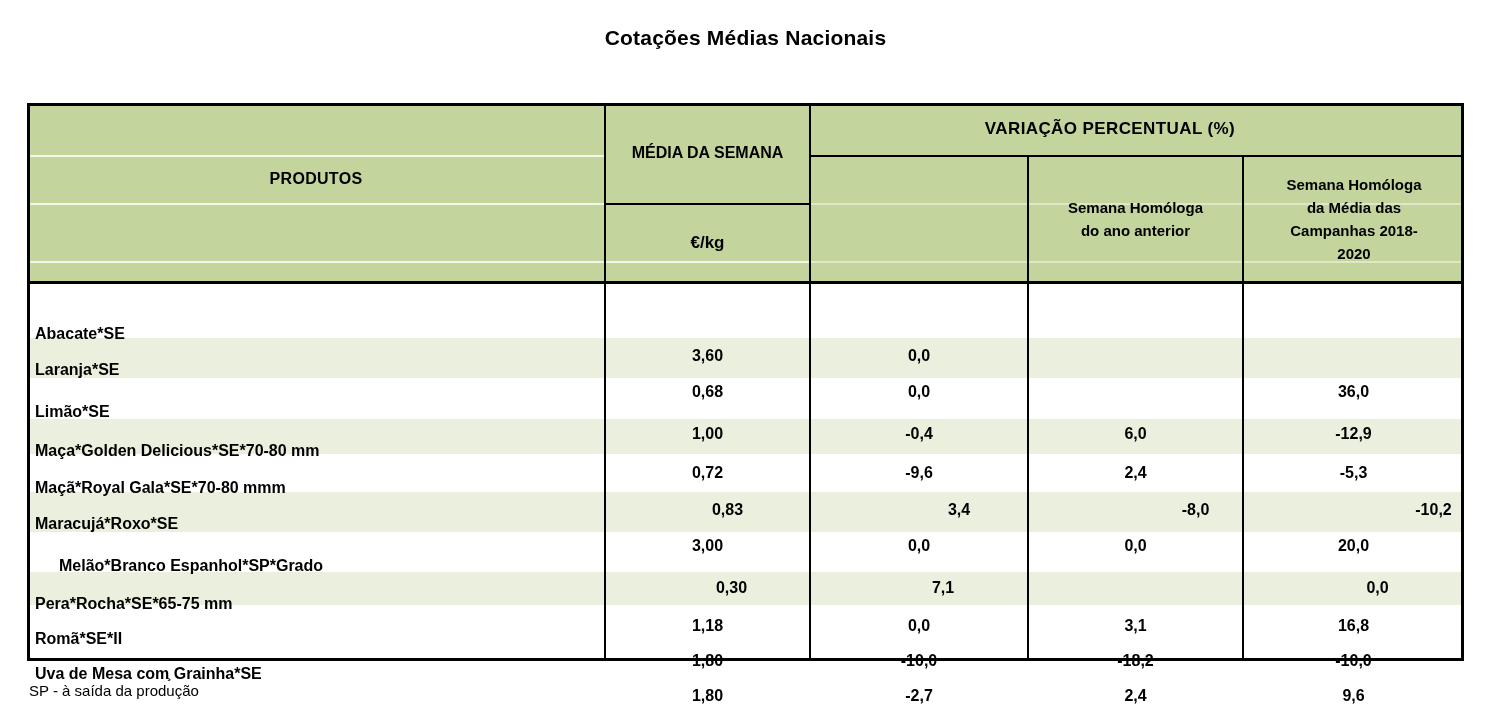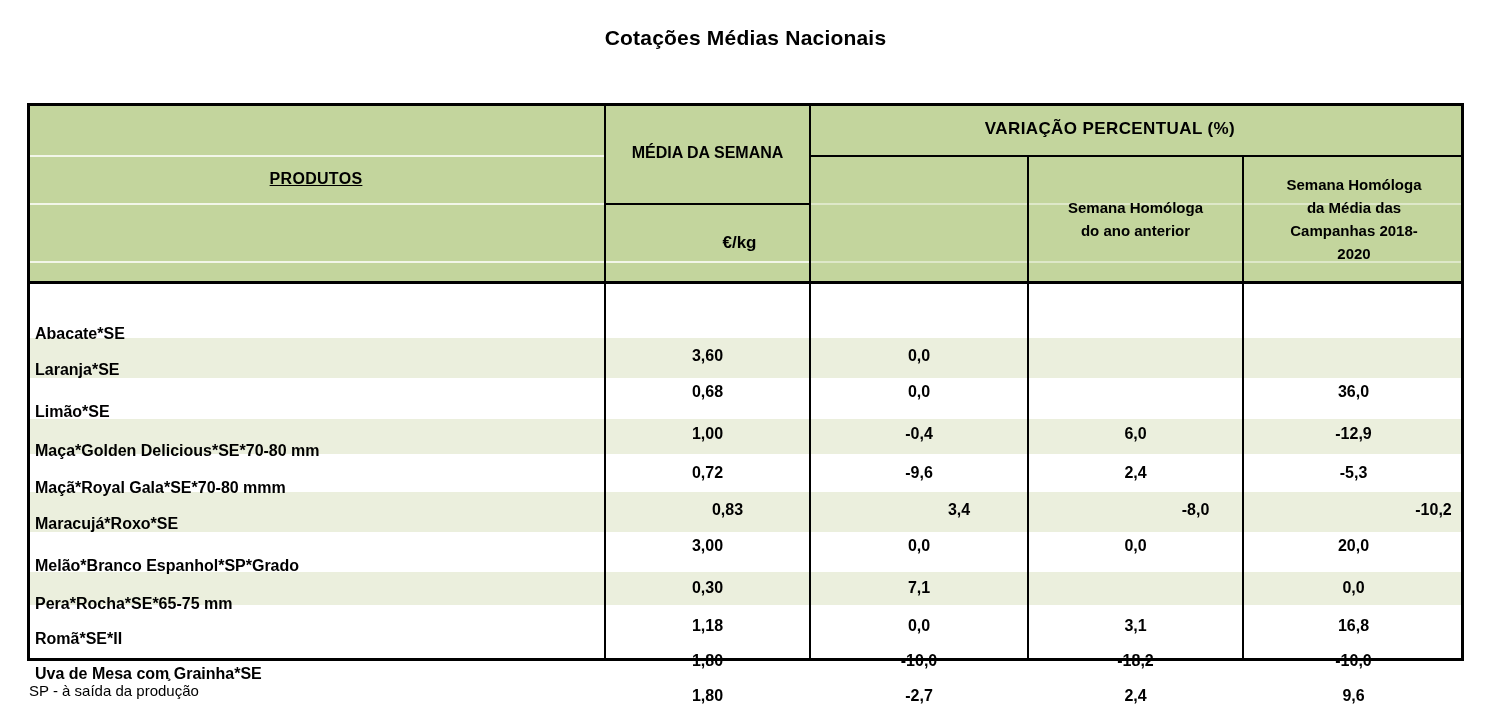--- a/index.html
+++ b/index.html
@@ -19,21 +19,21 @@
   .wline.strong { background:rgba(255,255,255,.78); }
   .wline.faint  { background:rgba(255,255,255,.45); }
 
   .bseg  { position:absolute; background:#000; z-index:3; }
   .vline { position:absolute; width:2px; background:#000; z-index:3; }
 
   .hcell {
     position:absolute; display:flex; align-items:center; justify-content:center;
     text-align:center; font-weight:bold; z-index:4; box-sizing:border-box;
   }
-  .hcell.produtos { font-size:16px; letter-spacing:.3px; padding-bottom:26px;text-decoration:underline; }
+  .hcell.produtos { font-size:16px; letter-spacing:.3px; padding-bottom:26px; }
   .hcell.media    { font-size:16px; }
   .hcell.unit     { font-size:17px; }
   .hcell.variacao { font-size:17px; letter-spacing:.4px; }
   .hcell.sub      { font-size:15px; line-height:23px; white-space:pre-line; }
 
   .rows { position:absolute; left:0; top:199px; width:1437px; z-index:2; }
   .row {
     display:grid; grid-template-columns:578px 205px 218px 215px 221px;
     align-items:center; box-sizing:border-box; background:#fff;
   }
@@ -60,21 +60,21 @@
     <div class="header-bg"></div>
 
     <div class="wline strong" style="left:3px;   top:52px;  width:574px;"></div>
     <div class="wline strong" style="left:3px;   top:100px; width:574px;"></div>
     <div class="wline faint" style="left:784px; top:100px; width:650px;"></div>
     <div class="wline strong" style="left:3px;   top:158px; width:779px;"></div>
     <div class="wline faint" style="left:784px; top:158px; width:650px;"></div>
 
     <div class="hcell produtos" style="left:0; top:0; width:578px; height:178px;">PRODUTOS</div>
     <div class="hcell media" style="left:579px; top:0; width:203px; height:100px;">MÉDIA DA SEMANA</div>
-    <div class="hcell unit" style="left:579px; top:102px; width:203px; height:76px;margin-left:32px;">€/kg</div>
+    <div class="hcell unit" style="left:579px; top:102px; width:203px; height:76px;">€/kg</div>
     <div class="hcell variacao" style="left:756px; top:0; width:654px; height:52px;">VARIAÇÃO PERCENTUAL (%)</div>
     <div class="hcell sub" style="left:1001px; top:54px; width:215px; height:124px;">Semana Homóloga
 do ano anterior</div>
     <div class="hcell sub" style="left:1217px; top:54px; width:220px; height:124px;">Semana Homóloga
 da Média das
 Campanhas 2018-
 2020</div>
 
     <div class="rows">
 
@@ -119,21 +119,21 @@
       </div>
 
       <div class="row banded" style="height:44px;">
         <div class="cell-product">Maracujá*Roxo*SE</div>
         <div class="cell-num">3,00</div>
         <div class="cell-num">0,0</div>
         <div class="cell-num">0,0</div>
         <div class="cell-num">20,0</div>
       </div>
 
-      <div class="row" style="height:36px;">
+      <div class="row" style="height:36px;padding-left:24px;">
         <div class="cell-product">Melão*Branco Espanhol*SP*Grado</div>
         <div class="cell-num">0,30</div>
         <div class="cell-num">7,1</div>
         <div class="cell-num"></div>
         <div class="cell-num">0,0</div>
       </div>
 
       <div class="row banded" style="height:37px;">
         <div class="cell-product">Pera*Rocha*SE*65-75 mm</div>
         <div class="cell-num">1,18</div>

